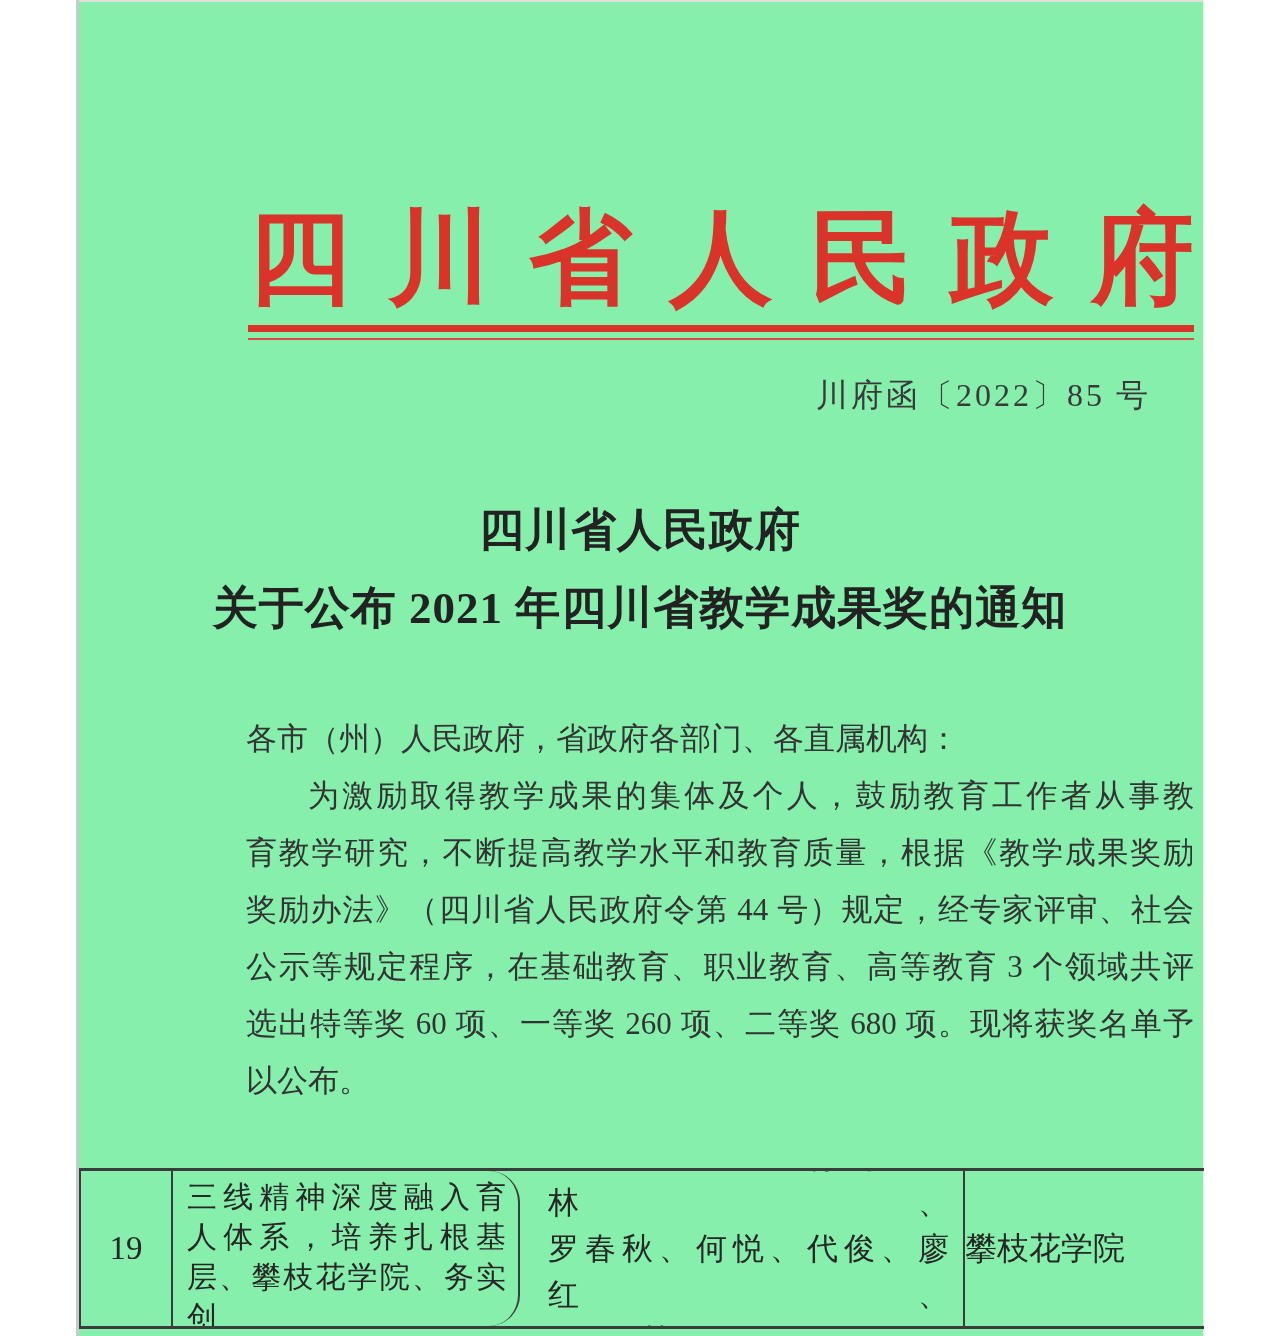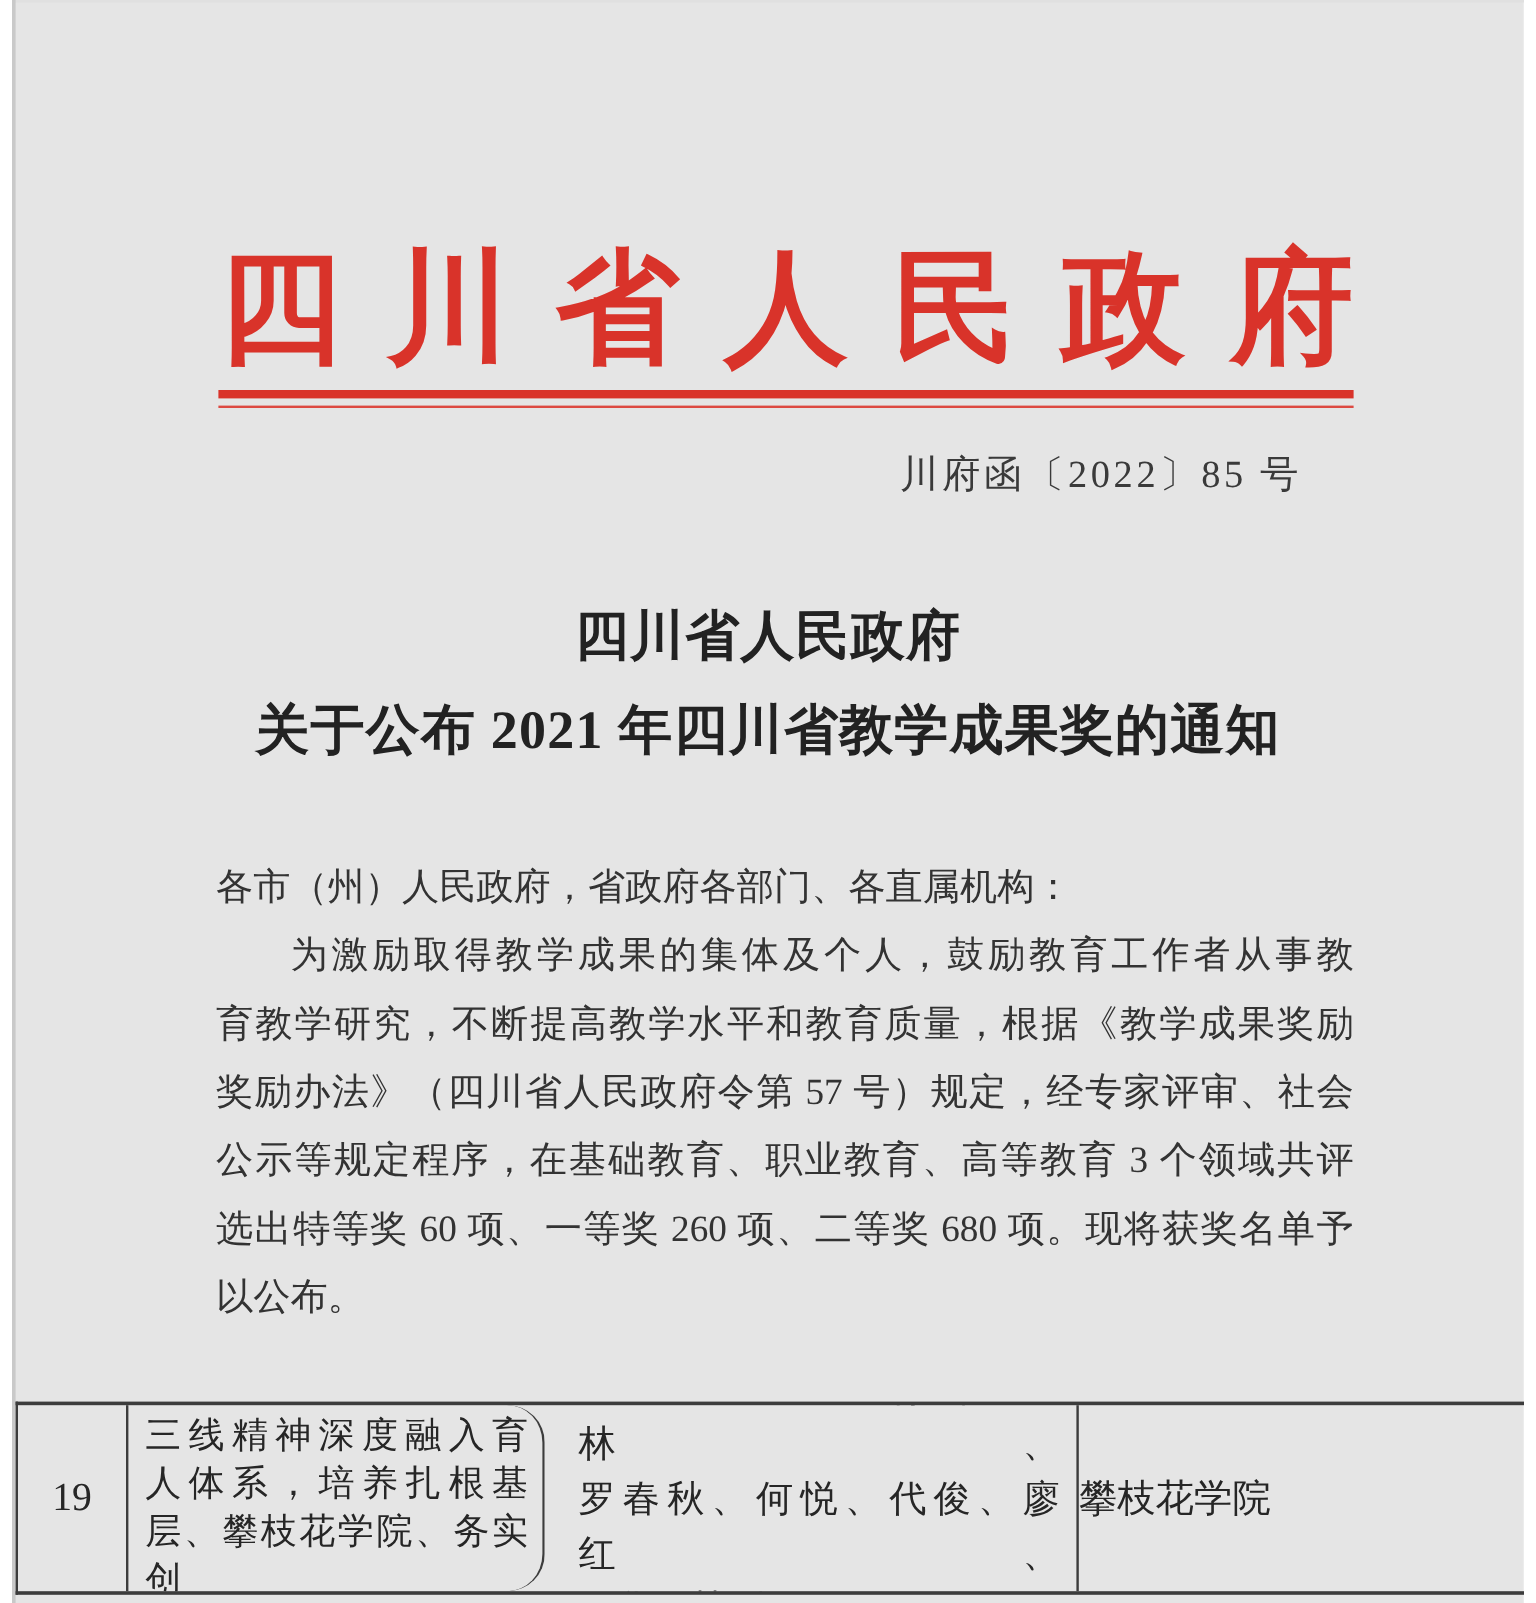--- a/index.html
+++ b/index.html
@@ -2,24 +2,24 @@
 <html><head>
 <meta charset="utf-8">
 <style>
   html, body {
     margin: 0;
     padding: 0;
     background: #ffffff;
   }
   .page {
     position: relative;
-    width: 1260px;
+    width: 1128px;
     height: 1336px;
     margin: 0 auto;
-    background: #e5e5e5;
+    background: #86efac;
     overflow: hidden;
     box-shadow: inset 3px 0 0 #c9c9c9, inset 0 2px 0 #e0e0e0, inset -1px 0 0 #ececec;
     font-family: "Liberation Serif", "DejaVu Serif", serif;
     color: #2f2f2f;
   }
   
   .masthead {
     position: absolute;
     left: 172px;
     top: 196px;
@@ -163,21 +163,21 @@
 
   <div class="doc-number">川府函〔2022〕85 号</div>
 
   <div class="title-line1">四川省人民政府</div>
   <div class="title-line2">关于公布 2021 年四川省教学成果奖的通知</div>
 
   <div class="body-block">
     <div class="body-line">各市（州）人民政府，省政府各部门、各直属机构：</div>
     <div class="body-line fill indent">为激励取得教学成果的集体及个人，鼓励教育工作者从事教</div>
     <div class="body-line fill">育教学研究，不断提高教学水平和教育质量，根据《教学成果奖励</div>
-    <div class="body-line fill">奖励办法》（四川省人民政府令第 57 号）规定，经专家评审、社会</div>
+    <div class="body-line fill">奖励办法》（四川省人民政府令第 44 号）规定，经专家评审、社会</div>
     <div class="body-line fill">公示等规定程序，在基础教育、职业教育、高等教育 3 个领域共评</div>
     <div class="body-line fill">选出特等奖 60 项、一等奖 260 项、二等奖 680 项。现将获奖名单予</div>
     <div class="body-line">以公布。</div>
   </div>
 
   <div class="award-table">
 
     <div class="cell cell-number">19</div>
 
     <div class="cell cell-achievement">

